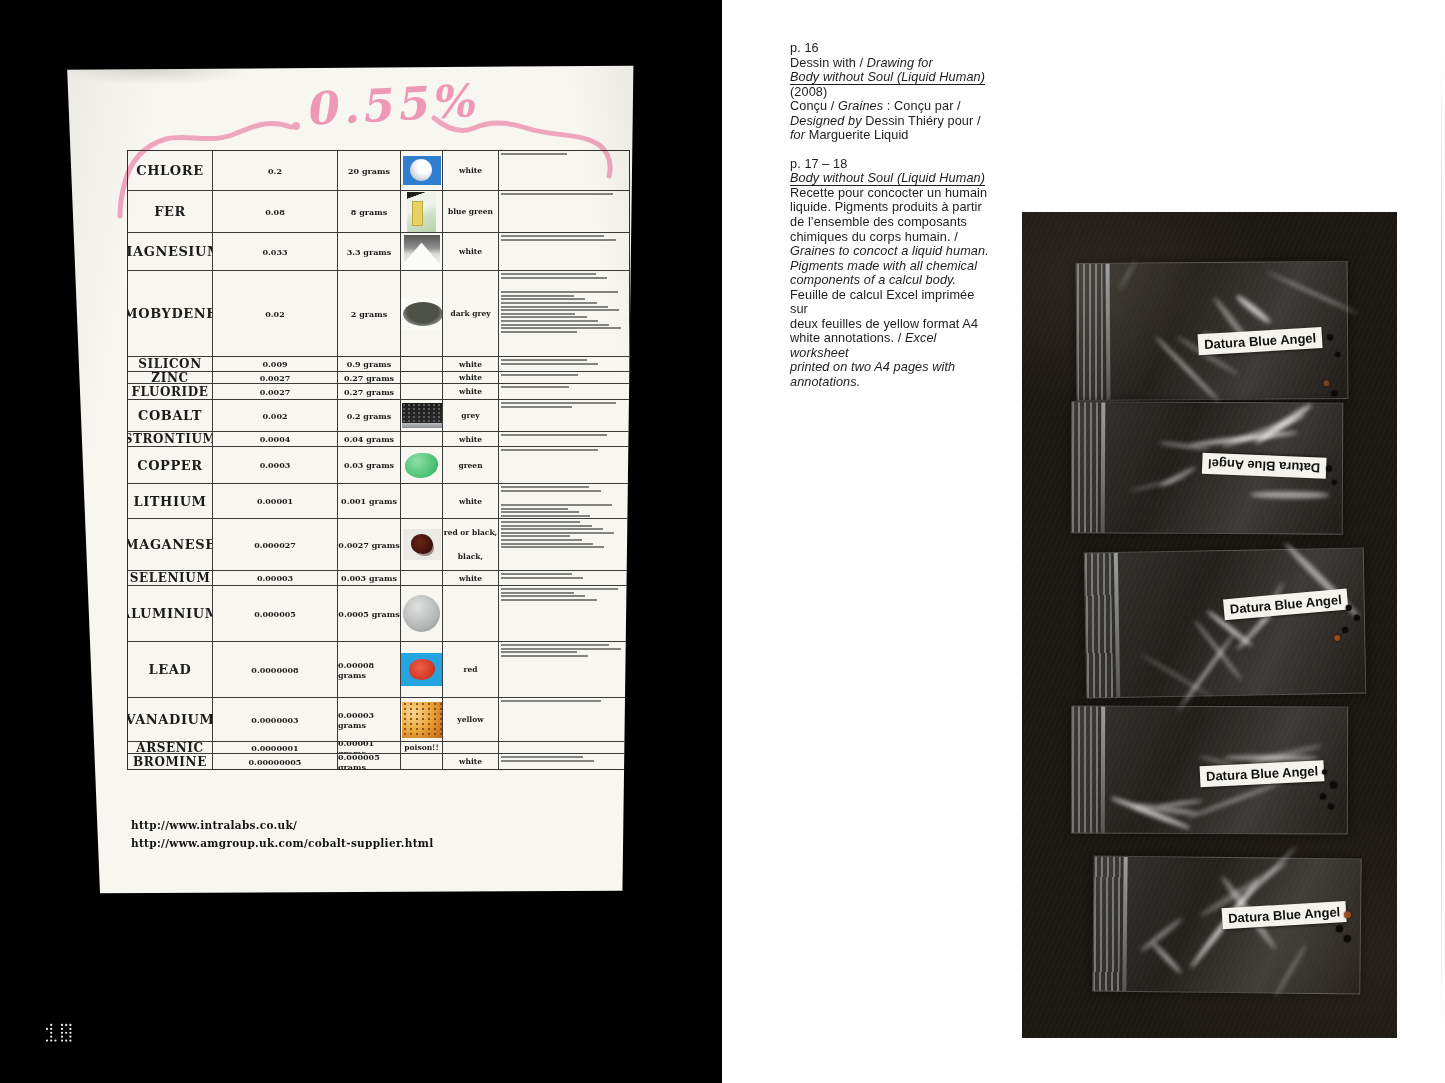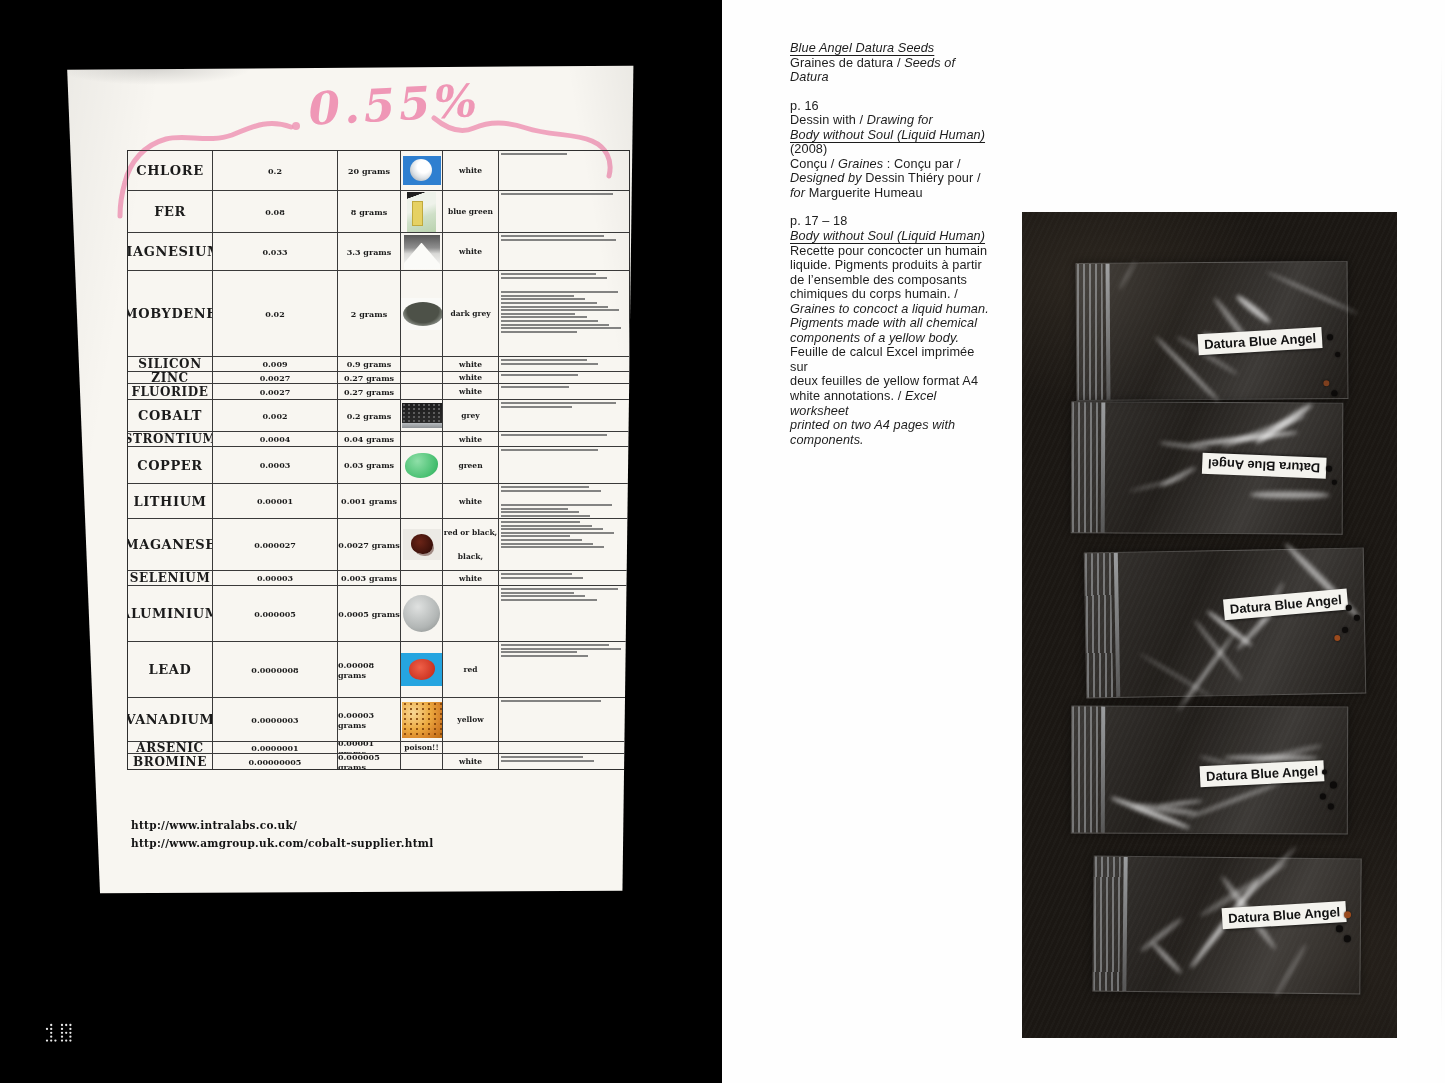--- a/index.html
+++ b/index.html
@@ -457,47 +457,43 @@
         <circle cx="26.4" cy="14.7" r="1.15" fill="#e8e8e8"></circle>
         <circle cx="18" cy="18.6" r="1.15" fill="#e8e8e8"></circle>
         <circle cx="22.2" cy="18.6" r="1.15" fill="#e8e8e8"></circle>
         <circle cx="26.4" cy="18.6" r="1.15" fill="#e8e8e8"></circle>
       </svg>
   </div>
 
   <div class="right-page">
     <div class="caption">
         <div class="cap-block">
-          <div><span class="i u">Blue Angel Datura Seeds</span></div>
-          <div><span class="">Graines de datura / </span><span class="i ">Seeds of Datura</span></div>
-        </div>
-        <div class="cap-block">
           <div><span class="">p. 16</span></div>
           <div><span class="">Dessin with / </span><span class="i ">Drawing for</span></div>
           <div><span class="i u">Body without Soul (Liquid Human)</span></div>
           <div><span class="">(2008)</span></div>
           <div><span class="">Conçu / </span><span class="i ">Graines</span><span class=""> : Conçu par /</span></div>
           <div><span class="i ">Designed by </span><span class="">Dessin Thiéry pour /</span></div>
-          <div><span class="i ">for </span><span class="">Marguerite Humeau</span></div>
+          <div><span class="i ">for </span><span class="">Marguerite Liquid</span></div>
         </div>
         <div class="cap-block">
           <div><span class="">p. 17 – 18</span></div>
           <div><span class="i u">Body without Soul (Liquid Human)</span></div>
           <div><span class="">Recette pour concocter un humain</span></div>
           <div><span class="">liquide. Pigments produits à partir</span></div>
           <div><span class="">de l’ensemble des composants</span></div>
           <div><span class="">chimiques du corps humain. /</span></div>
           <div><span class="i ">Graines to concoct a liquid human.</span></div>
           <div><span class="i ">Pigments made with all chemical</span></div>
-          <div><span class="i ">components of a yellow body.</span></div>
+          <div><span class="i ">components of a calcul body.</span></div>
           <div><span class="">Feuille de calcul Excel imprimée sur</span></div>
           <div><span class="">deux feuilles de yellow format A4</span></div>
           <div><span class="">white annotations. / </span><span class="i ">Excel worksheet</span></div>
           <div><span class="i ">printed on two A4 pages with</span></div>
-          <div><span class="i ">components.</span></div>
+          <div><span class="i ">annotations.</span></div>
         </div>
       </div>
     <div class="photo">
         <div class="bag" style="left: 54px; top: 50px; width: 272px; height: 138px; transform: rotate(-0.4deg);">
           <div class="zip"></div>
           <div class="zipbar"></div>
           <div class="streak" style="left: 34px; top: 10px; width: 34px; height: 3px; transform: rotate(-60deg); opacity: 0.28;"></div>
           <div class="streak" style="left: 125px; top: 57px; width: 63px; height: 6px; transform: rotate(53deg); opacity: 0.41;"></div>
           <div class="streak" style="left: 64px; top: 104px; width: 92px; height: 4px; transform: rotate(46deg); opacity: 0.54;"></div>
           <div class="streak" style="left: 155px; top: 43px; width: 43px; height: 7px; transform: rotate(39deg); opacity: 0.67;"></div>

